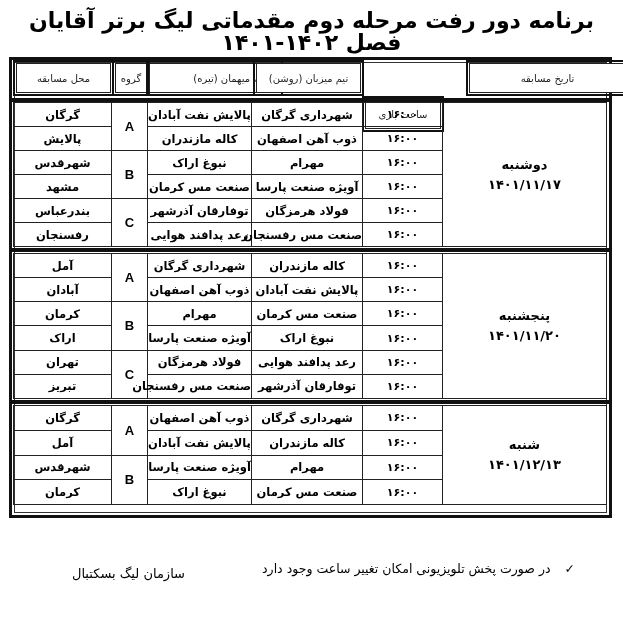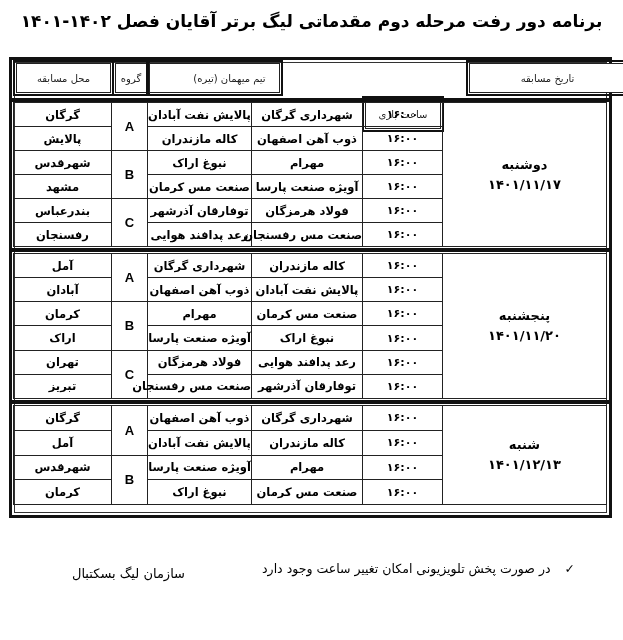--- a/index.html
+++ b/index.html
@@ -1,19 +1,19 @@
 <!DOCTYPE html>
 <html><head>
 <meta charset="utf-8">
 <style>
   html, body { margin:0; padding:0; background:#ffffff; }
   body { width:623px; height:640px; position:relative; overflow:hidden;
          font-family:"DejaVu Sans", sans-serif; color:#000; }
   .title { position:absolute; top:10px; left:0; width:623px; text-align:center;
-           direction:rtl; font-weight:bold; font-size:17px; line-height:22px; }
+           direction:rtl; font-weight:bold; font-size:22px; line-height:22px; }
   .frame { position:absolute; left:9px; top:57px; width:597px; height:455px;
            border:3px solid #111; background:#fff; }
   .frame-inner { position:absolute; left:2px; top:2px; right:2px; bottom:2px;
            border:1px solid #333; }
   .hdr-row { position:absolute; top:3px; left:1px; right:1px; height:36px; }
   .hdr-cell { position:absolute; top:0; height:28px; border:1px solid #222;
               outline:2px solid #111; outline-offset:1px; background:#fff;
               display:flex; align-items:center; justify-content:center;
               font-size:10px; color:#222; direction:rtl; }
   .sep { position:absolute; left:0; right:0; height:4px; background:#111; }
@@ -37,20 +37,21 @@
 
 <div class="title">برنامه دور رفت مرحله دوم مقدماتی لیگ برتر آقایان فصل ۱۴۰۲-۱۴۰۱</div>
 
 <div class="frame">
   <div class="frame-inner"></div>
 
   <div class="hdr-row">
     <div class="hdr-cell" style="left:3px;width:93px;">محل مسابقه</div>
     <div class="hdr-cell" style="left:102px;width:30px;">گروه</div>
     <div class="hdr-cell" style="left:136px;width:99px;padding-left:30px;">تیم میهمان (تیره)</div>
+    <div class="hdr-cell" style="left:243px;width:103px;">تیم میزبان (روشن)</div>
     <div class="hdr-cell" style="left:352px;width:74px;margin-top:36px;">ساعت بازی</div>
     <div class="hdr-cell" style="left:456px;width:155px;">تاریخ مسابقه</div>
   </div>
 
   <div class="sep" style="top:38px;"></div>
 
   <table class="body-table" style="top:42px;width:593px;height:145px;">
     <colgroup>
         <col style="width:98px">
         <col style="width:36px">

